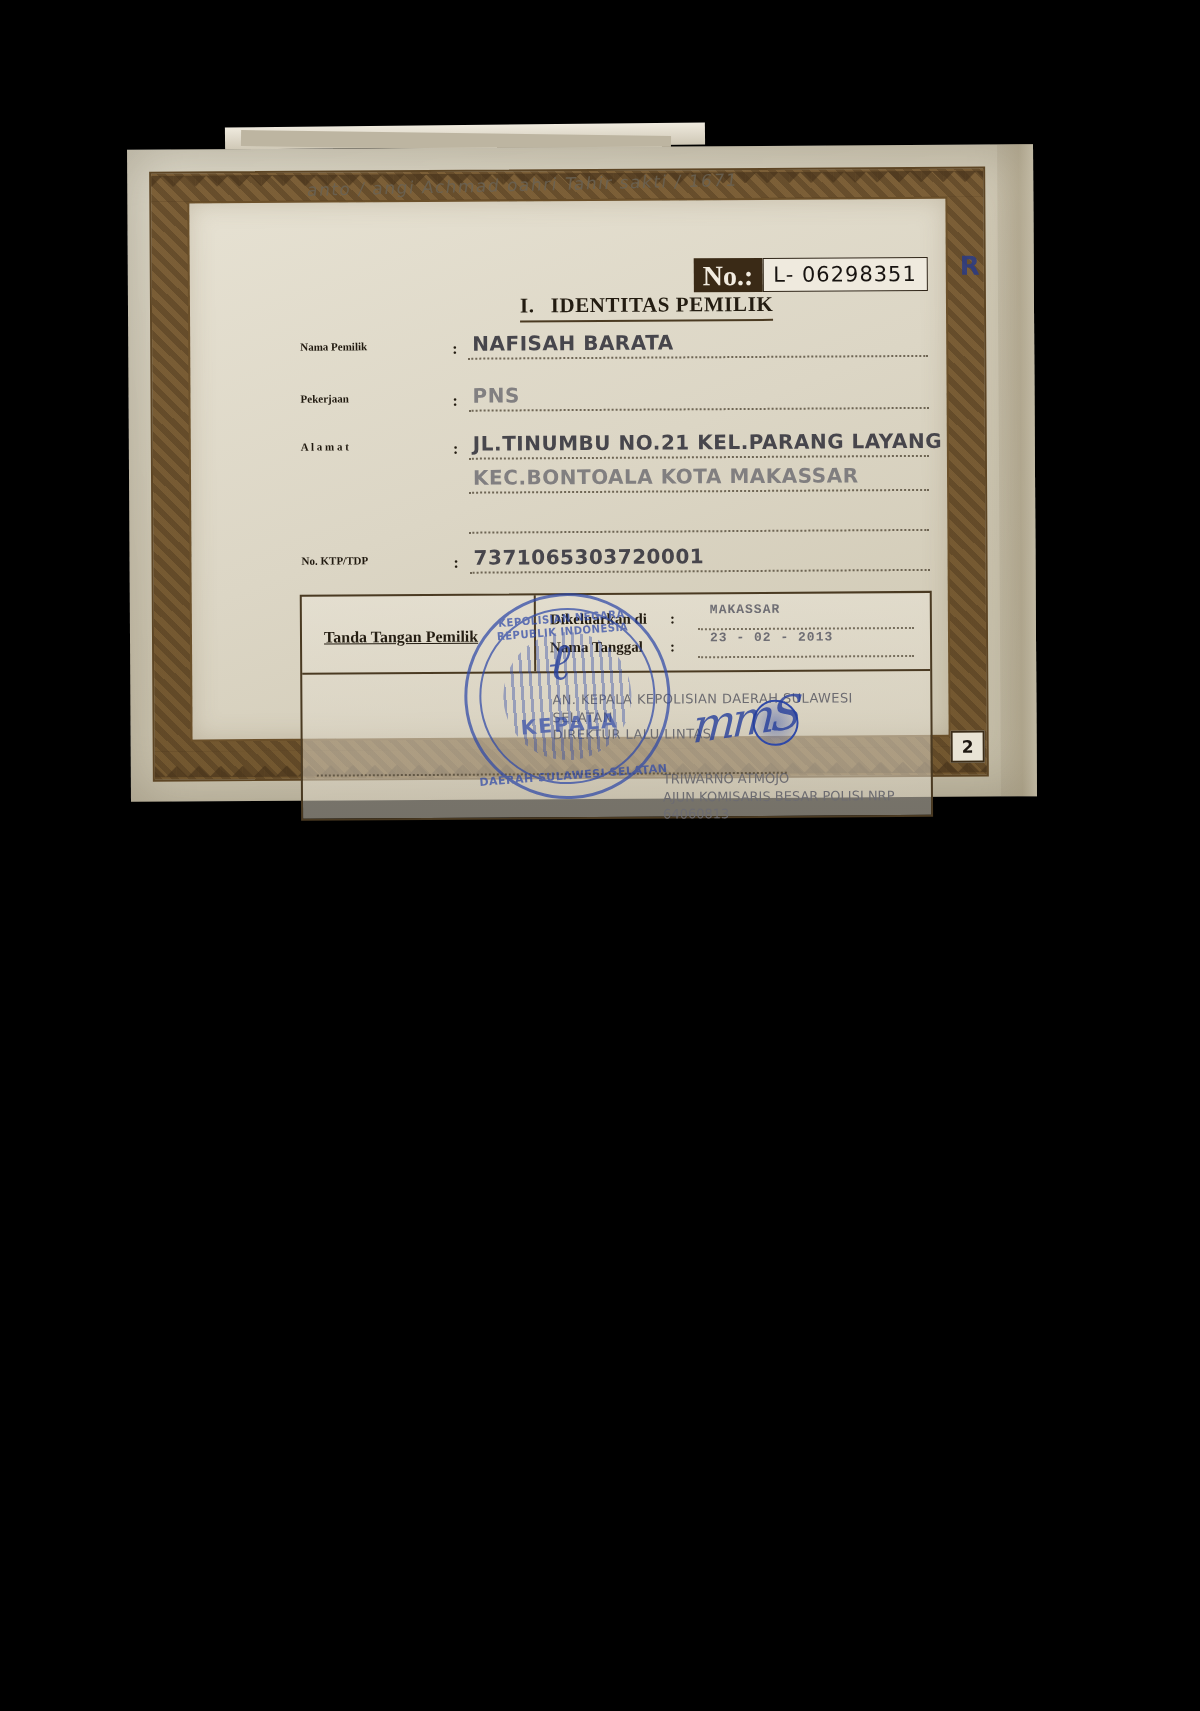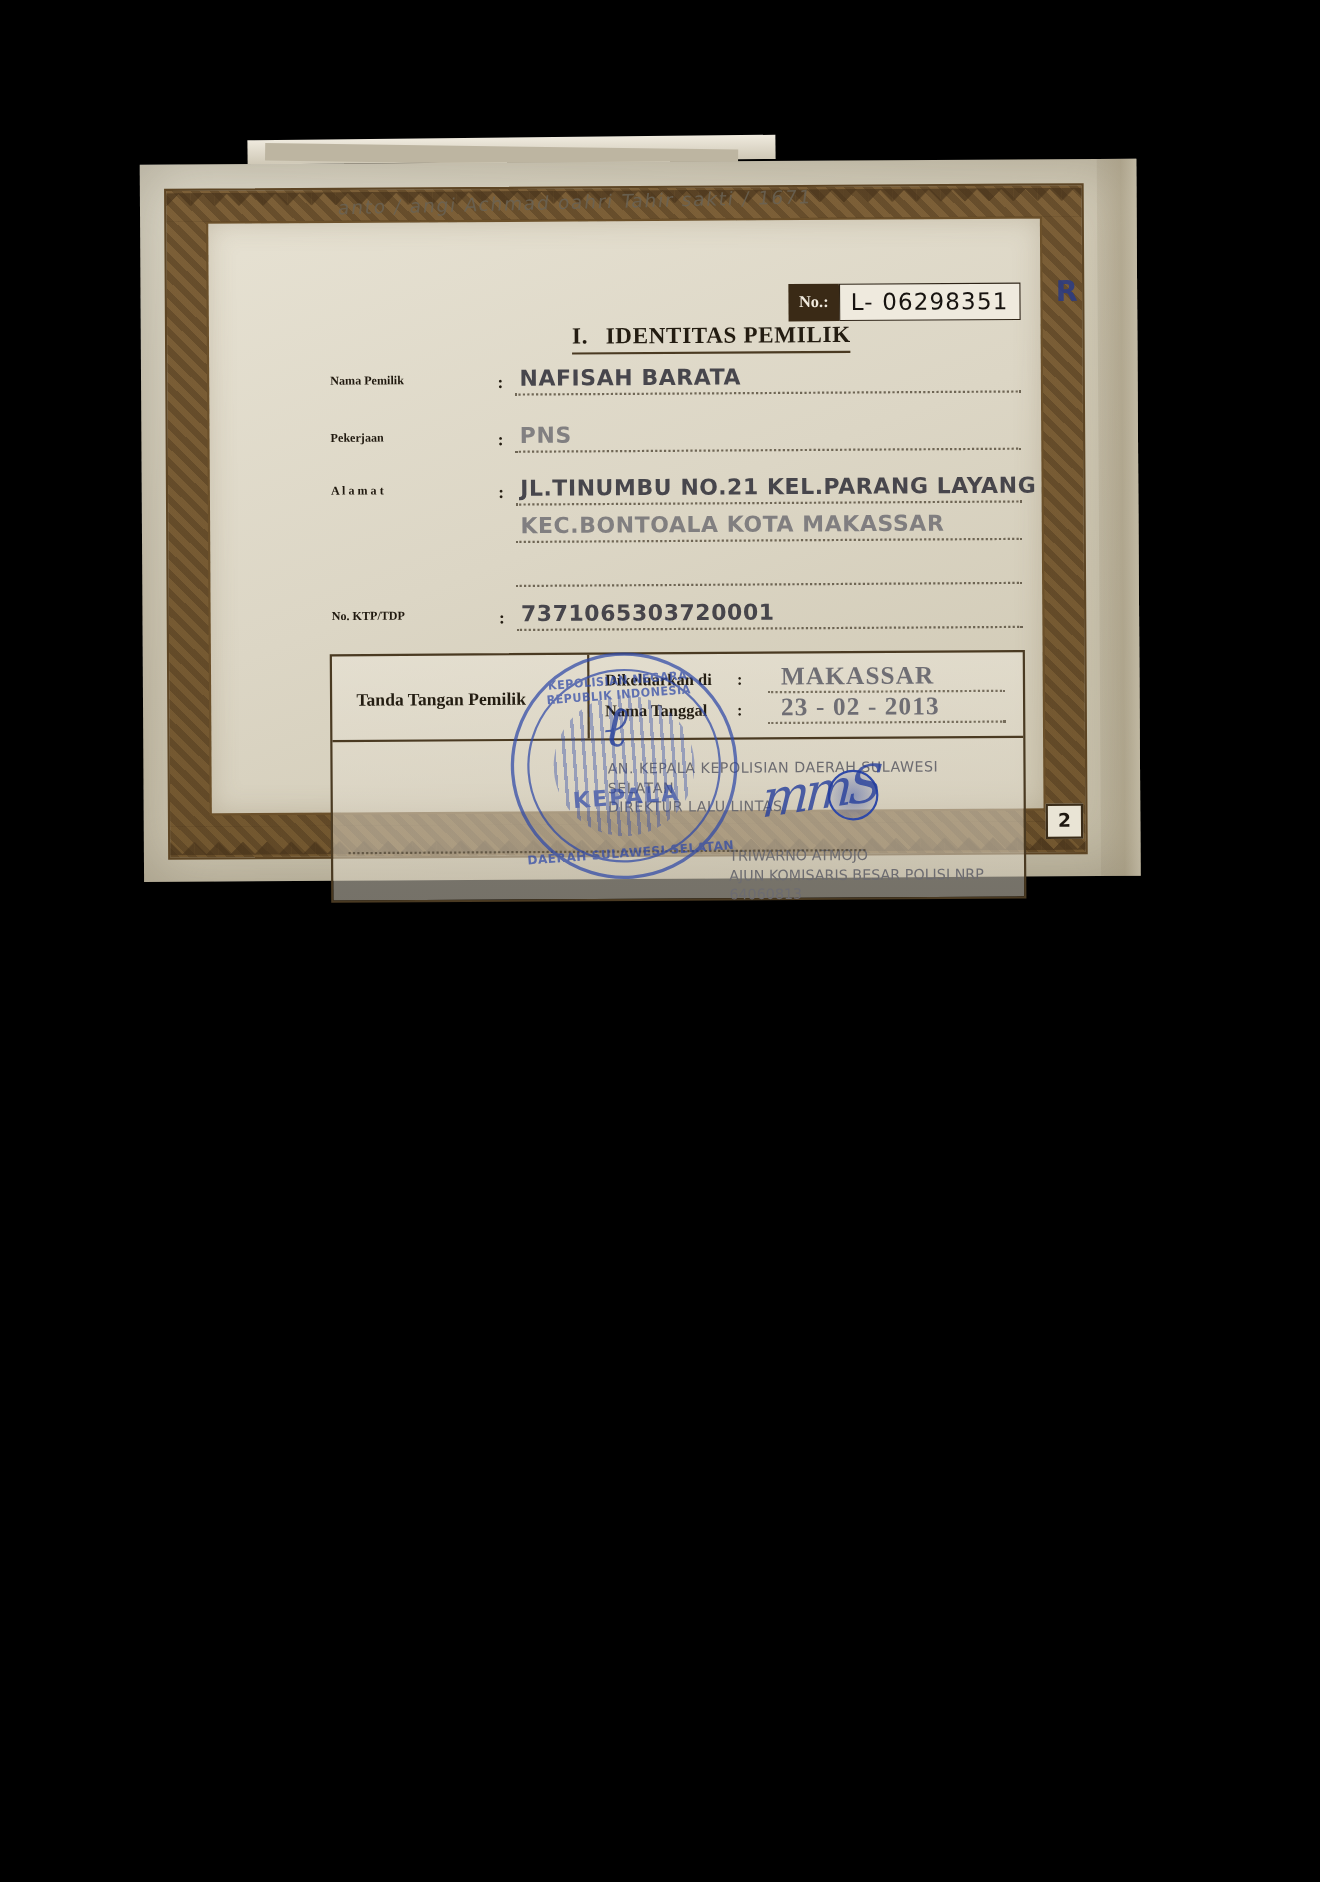--- a/index.html
+++ b/index.html
@@ -122,21 +122,21 @@
     top: 58px;
     display: flex;
     align-items: stretch;
     height: 34px;
   }
   #serial-label {
     background: #3a2a16;
     color: #f2ece0;
     font-family: "Liberation Serif", serif;
     font-weight: bold;
-    font-size: 15px;
+    font-size: 28px;
     padding: 3px 9px 2px 9px;
     display: flex;
     align-items: center;
     text-align: right;
   }
   #serial-value {
     background: #efeade;
     border: 1px solid #2e2417;
     color: #171310;
     font-family: "DejaVu Sans", sans-serif;
@@ -238,42 +238,43 @@
     position: absolute;
     left: 232px;
     top: 0; height: 76px;
     border-left: 2px solid #4a3a22;
   }
   #sig-label {
     position: absolute;
     left: 22px; top: 32px;
     font-size: 16px;
     font-weight: bold;
+    text-decoration: underline;
   }
   .issue-row {
     position: absolute;
     left: 248px;
     right: 16px;
     font-size: 15px;
     font-weight: bold;
   }
   #issue-place { top: 16px; }
   #issue-date  { top: 44px; }
   .issue-row .ilbl { display: inline-block; width: 120px; }
   .issue-row .idots {
     position: absolute;
     left: 148px; right: 0; bottom: -3px;
     border-bottom: 2px dotted #4b4130;
     opacity: .7;
   }
   .issue-row .ival {
     position: absolute;
     left: 160px; top: -8px;
-    font-family: Liberation Serif, serif;
-    font-size: 23px;
+    font-family: Liberation Mono, monospace;
+    font-size: 13px;
     letter-spacing: 1px;
     color: #6f6e74;
   }
 
   
   #authority {
     position: absolute;
     left: 250px;
     top: 96px;
     right: 20px;

